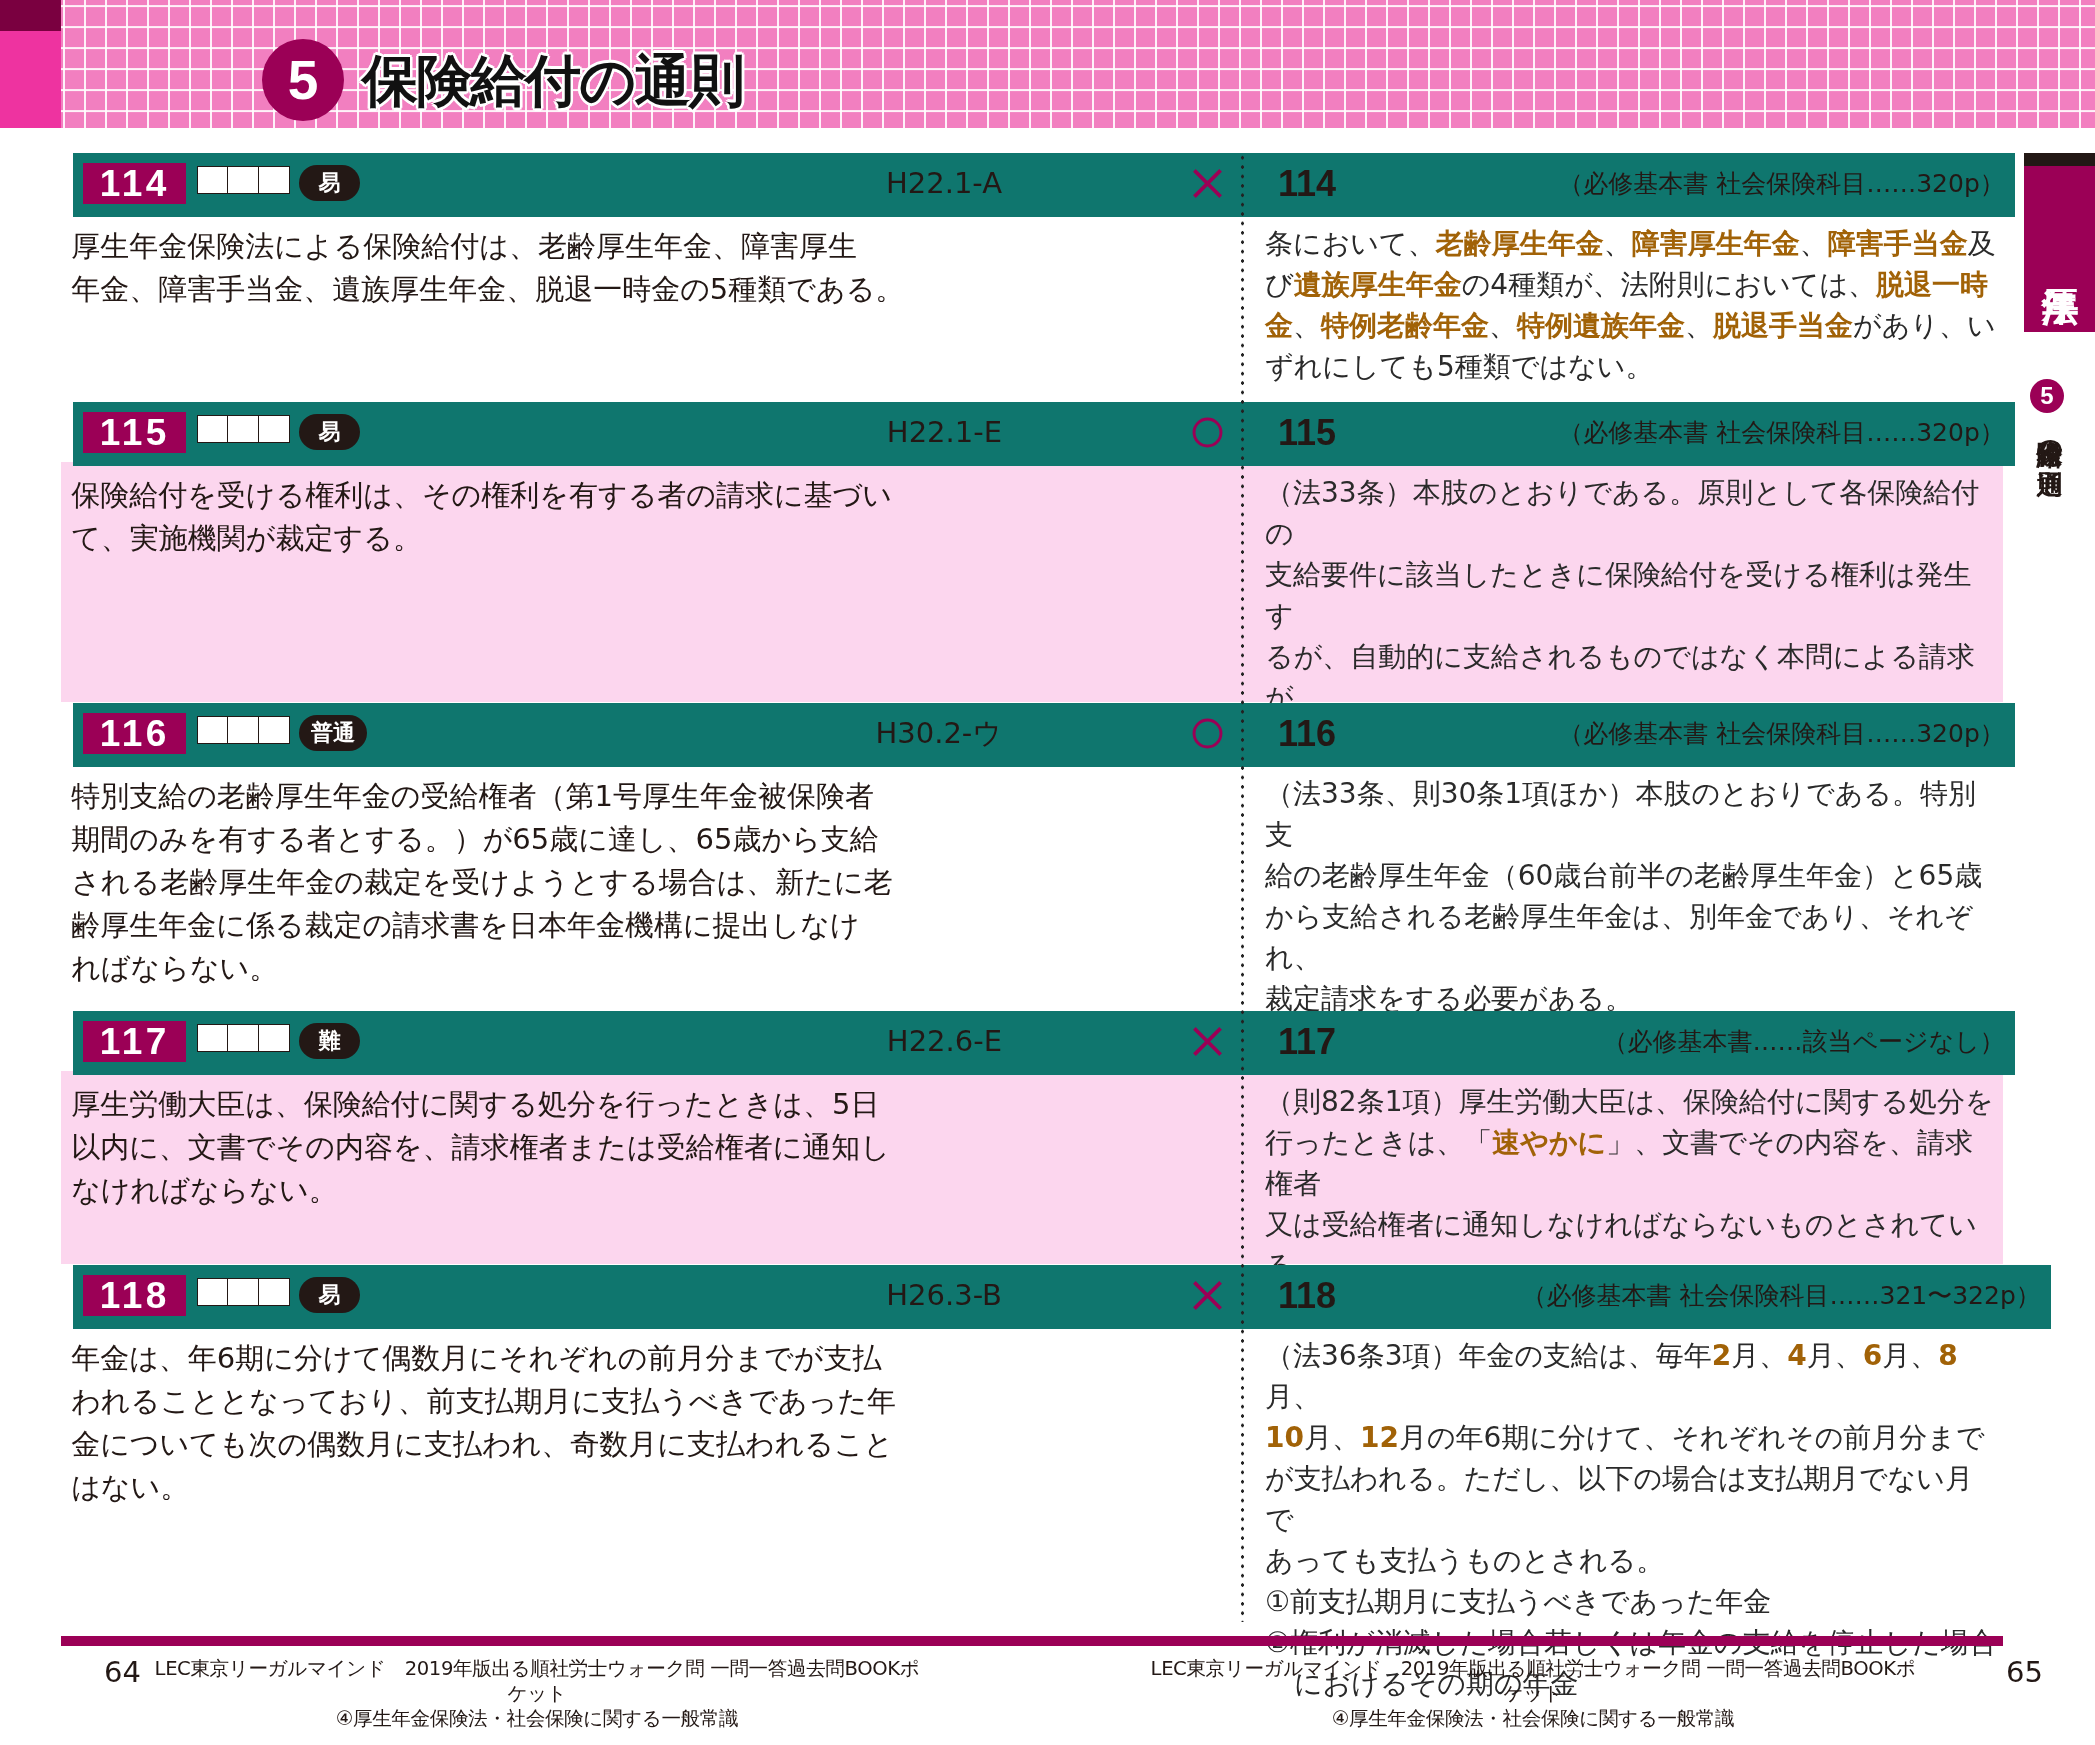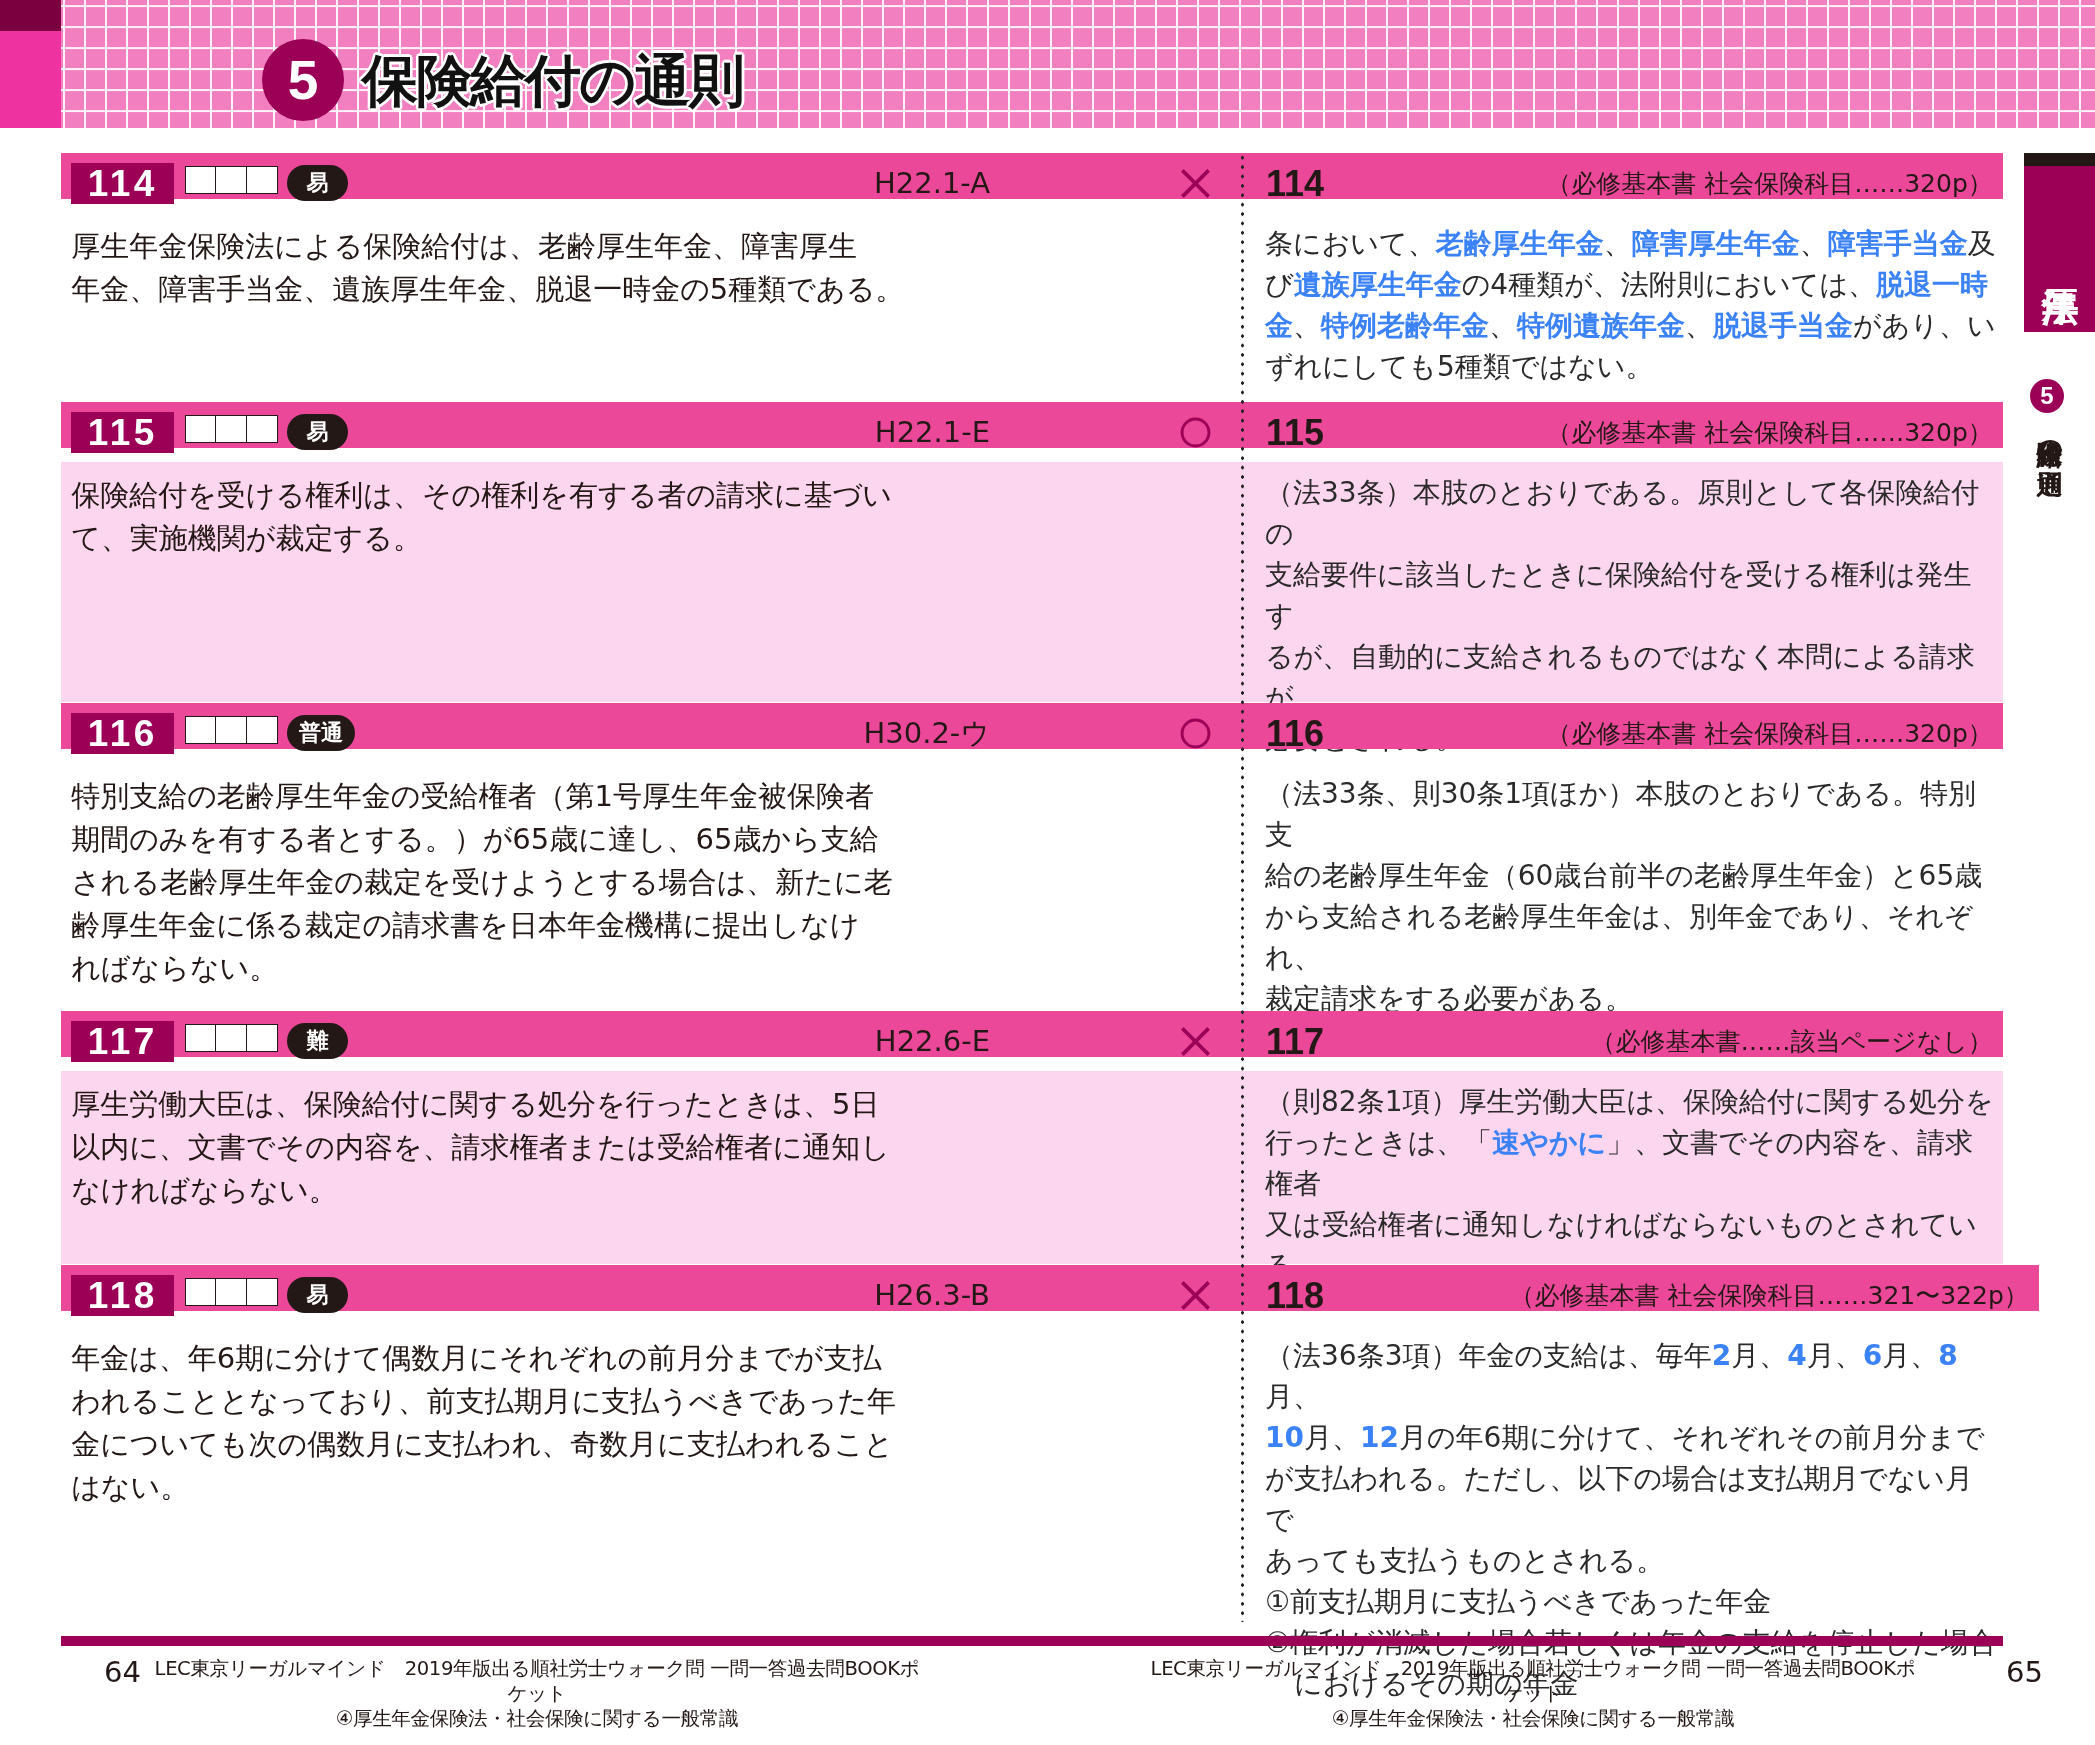--- a/index.html
+++ b/index.html
@@ -32,21 +32,21 @@
     text-shadow: 2.6px 0 #fff, -2.6px 0 #fff, 0 2.6px #fff, 0 -2.6px #fff, 1.7px 1.7px #fff, -1.7px -1.7px #fff, 1.7px -1.7px #fff, -1.7px 1.7px #fff;
   }
 
   .divider {
     position:absolute; left:1241px; top:153px; width:3.4px; height:1469px;
     background-image: radial-gradient(circle, #222 1.5px, transparent 1.9px);
     background-size:3.4px 9.4px;
   }
 
   .row { position:absolute; left:61px; width:1942px; }
-  .band { position:absolute; left:0; width:1942px; height:46px; background:#ec4899; }
+  .band { position:absolute; left:12px; width:1942px; height:64px; background:#0f766e; }
   .body-bg { position:absolute; left:0; width:1942px; }
   .body-bg.pink { background:#fcd6ee; }
 
   .qnum {
     position:absolute; left:10.2px; top:10.2px; width:103px; height:41px; background:#9b0056;
     color:#fff; font-weight:bold; font-size:37px; line-height:41px; text-align:center;
     letter-spacing:3.4px; font-family:"Liberation Sans",sans-serif;
   }
   .checks { position:absolute; left:124px; top:12.8px; display:flex; }
   .checks span { display:block; width:30px; height:26.4px; border:1.7px solid #231815; background:#fff; margin-left:-1.7px; }
@@ -61,21 +61,21 @@
 
   .anum { position:absolute; left:1205px; top:8.5px; font-size:36px; font-weight:bold; line-height:44px; font-family:"Liberation Sans",sans-serif; }
   .aref { position:absolute; right:10.2px; top:10.2px; font-size:25px; line-height:41px; }
 
   .qtext {
     position:absolute; left:10.2px; width:860px; font-size:29px; line-height:43px;
   }
   .atext {
     position:absolute; left:1204px; width:733px; font-size:28px; line-height:41px; color:#2a2a2a;
   }
-  .hl { color:#3b82f6; font-weight:bold; }
+  .hl { color:#a16207; font-weight:bold; }
   .indent { padding-left:29px; }
 
   .side-tab {
     position:absolute; left:2024px; top:153px; width:72px; height:179px; background:#9b0056;
     border-top:13.6px solid #231815; box-sizing:border-box;
   }
   .side-tab-text {
     color:#fff; font-weight:bold; font-size:37px; line-height:53px; width:72px; text-align:center;
     padding-top:10.2px; writing-mode:vertical-rl; text-orientation:upright; margin:0 auto;
     height:165px; display:flex; align-items:center; justify-content:center;

